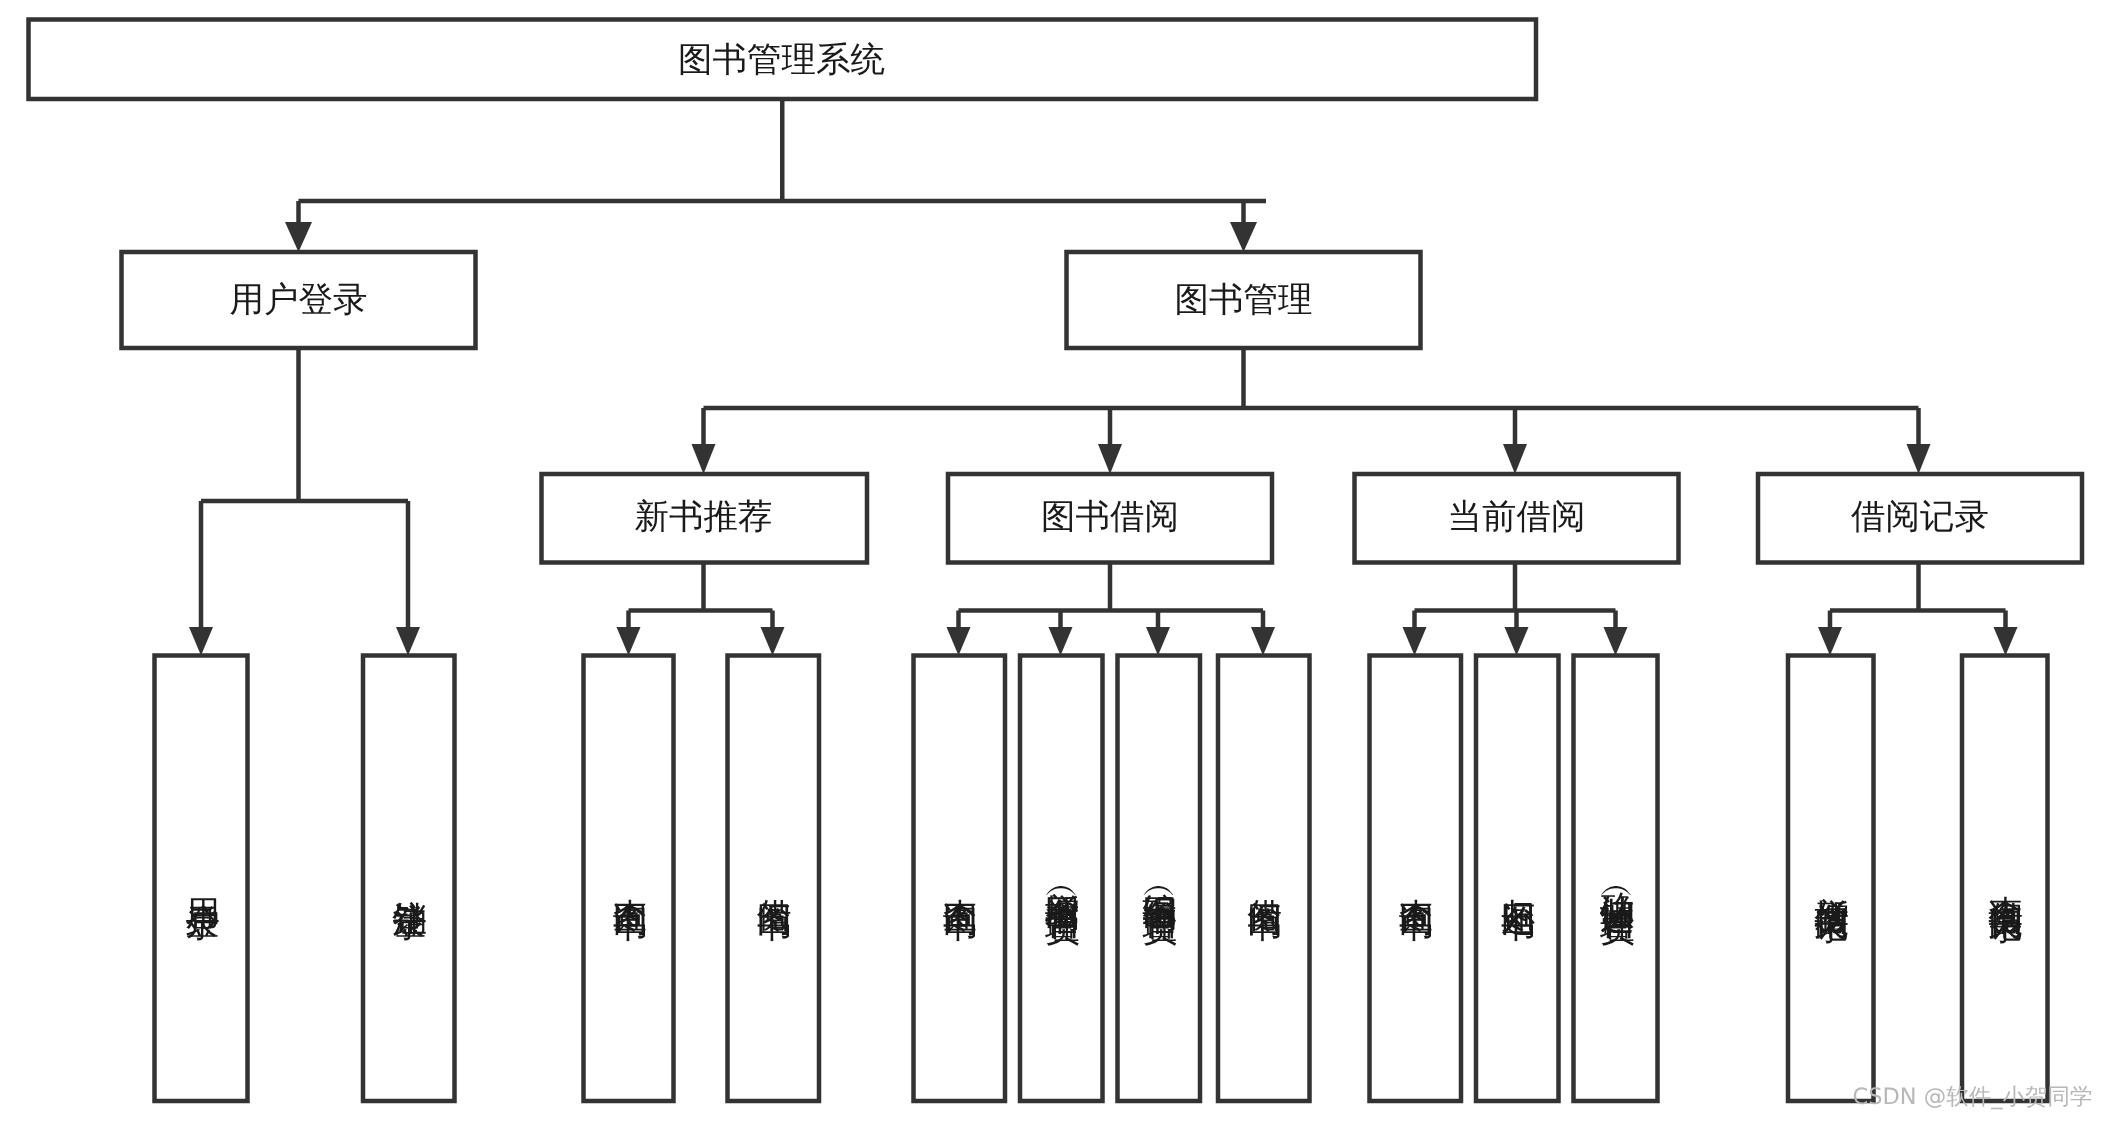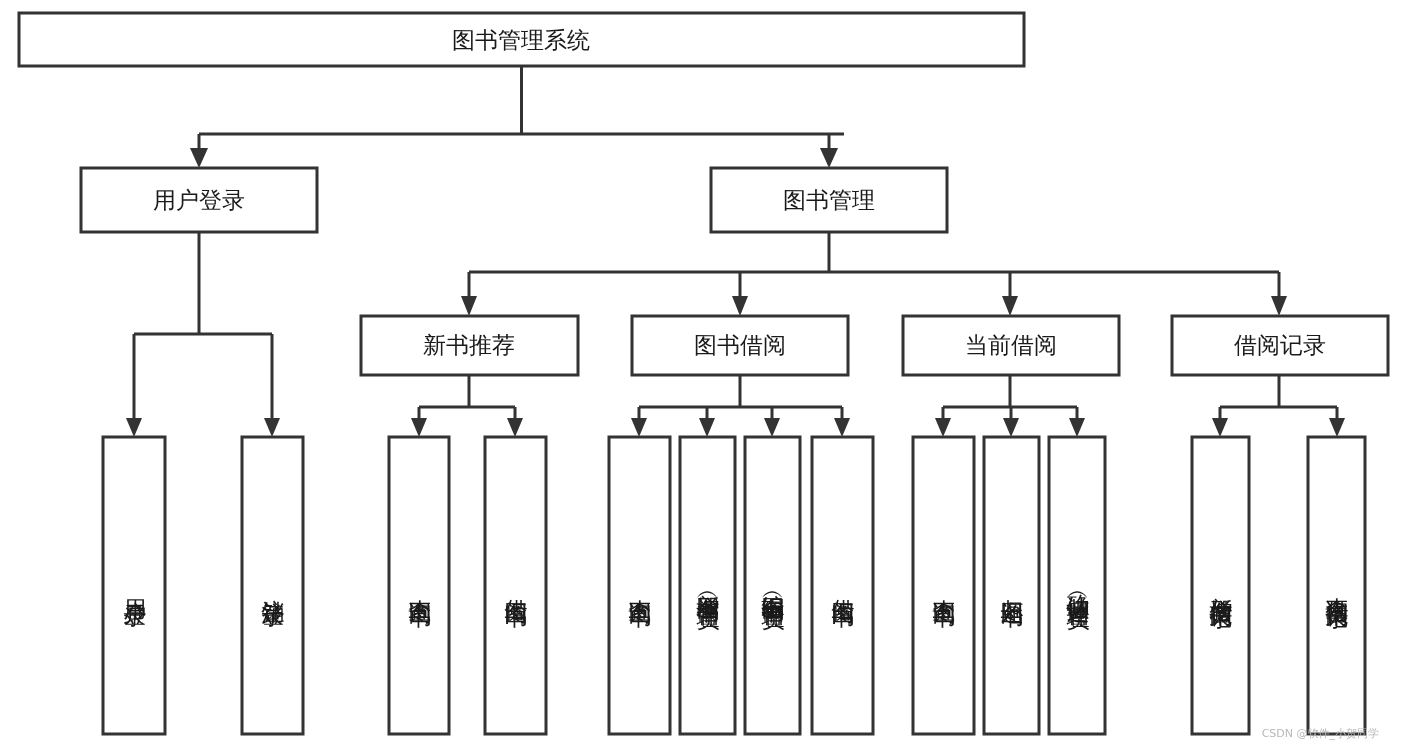--- a/index.html
+++ b/index.html
@@ -51,24 +51,24 @@
     font-size: 23px;
   }
   .label-v {
     font-size: 23px;
     writing-mode: vertical-rl;
     text-orientation: upright;
     letter-spacing: 2px;
   }
   .watermark {
     position: absolute;
-    right: 26px;
+    right: 10px;
     bottom: 6px;
     font-family: "DejaVu Sans", "Liberation Sans", sans-serif;
-    font-size: 11px;
+    font-size: 15px;
     color: #b8b8b8;
     white-space: nowrap;
     pointer-events: none;
     user-select: none;
   }
 </style>
 </head>
 <body>
 
 <div id="diagram-root">

